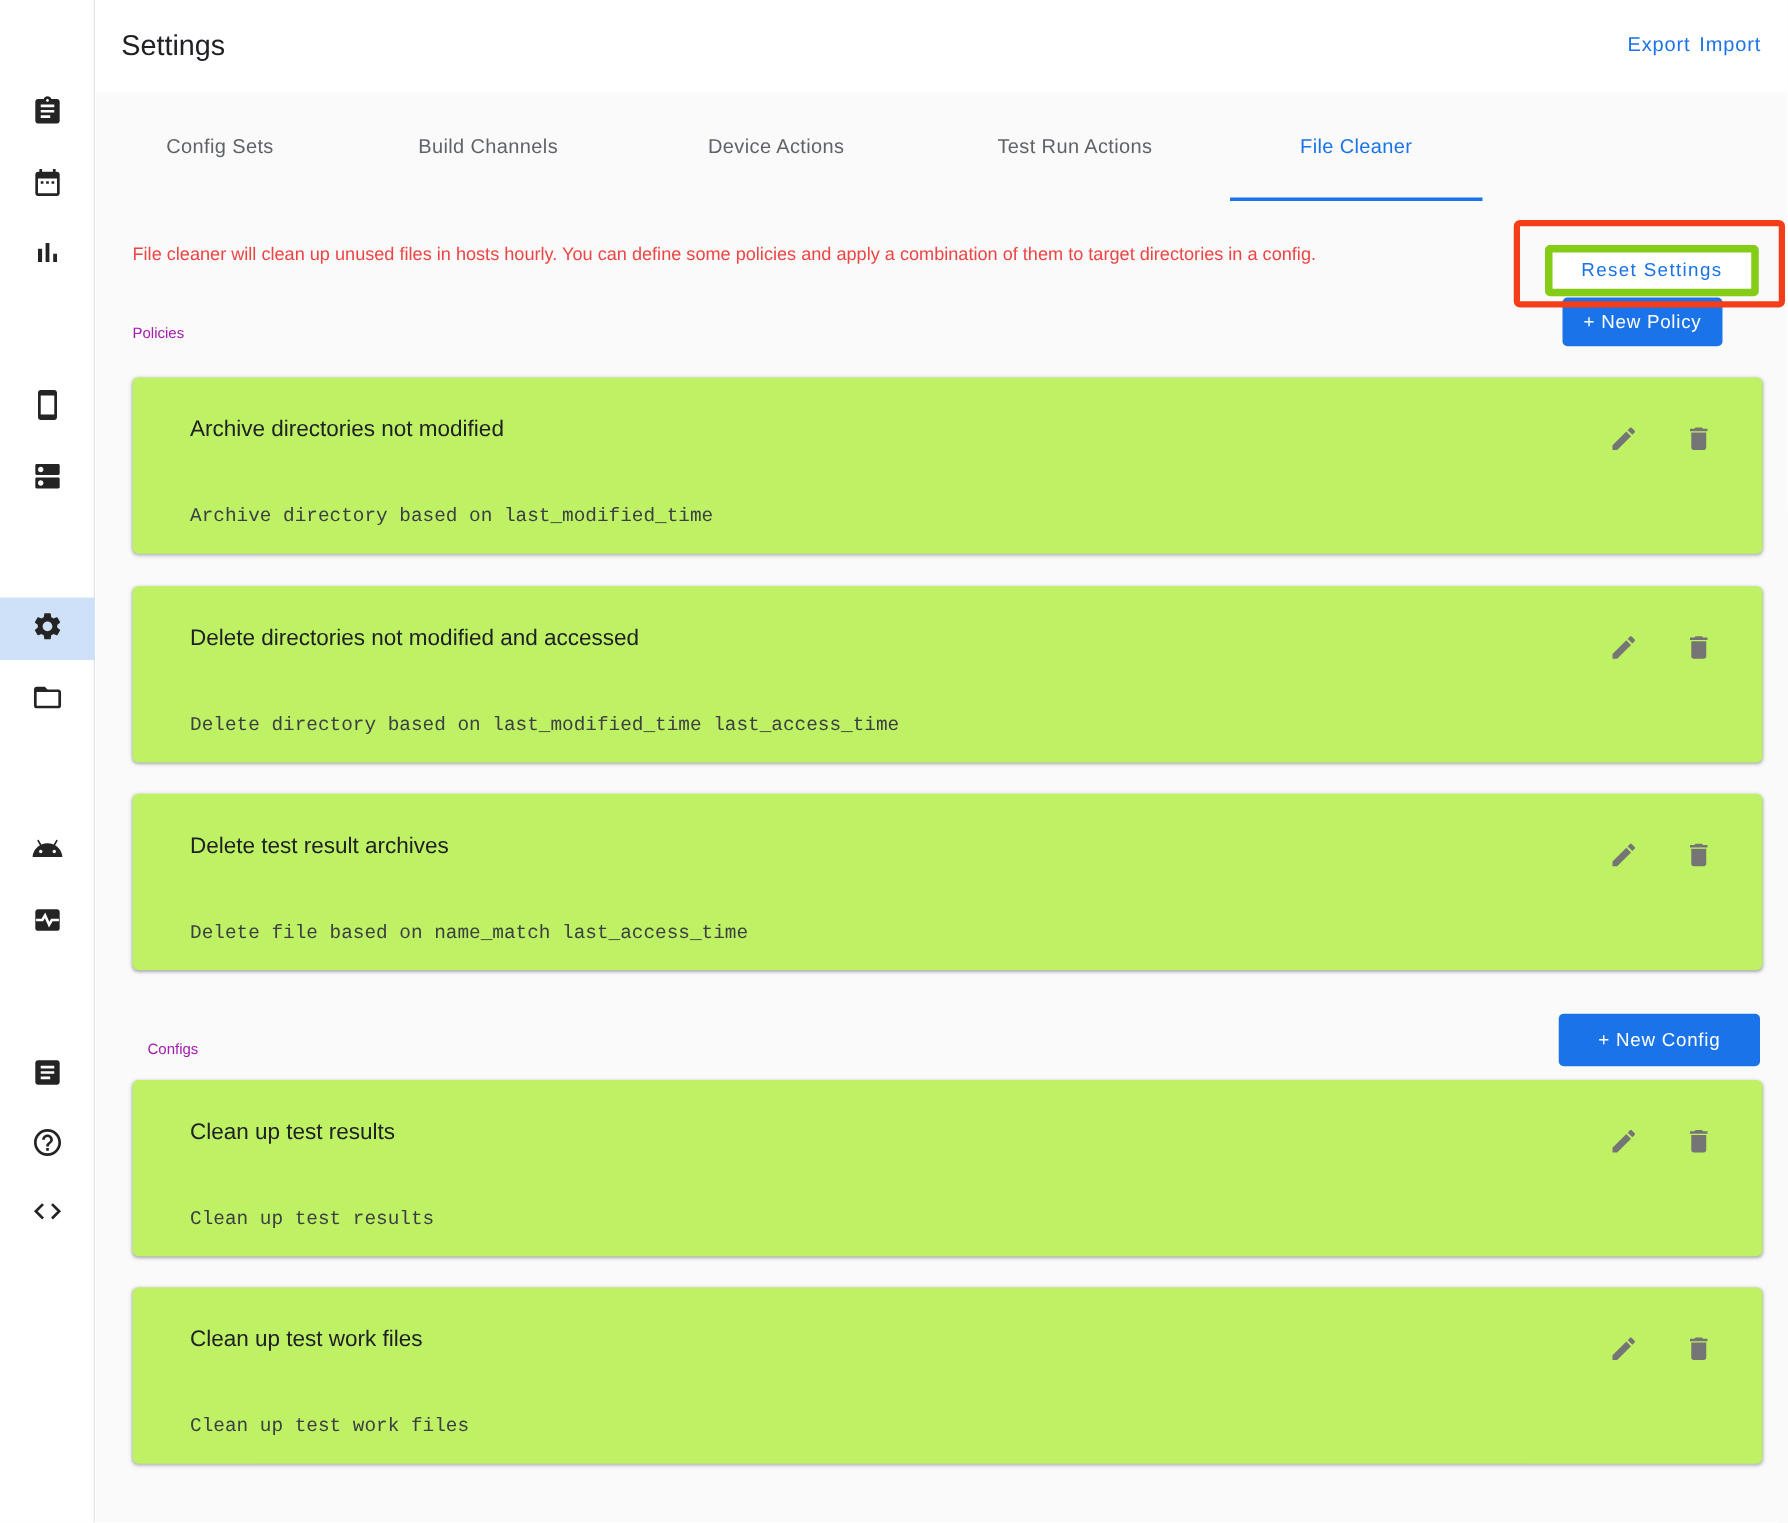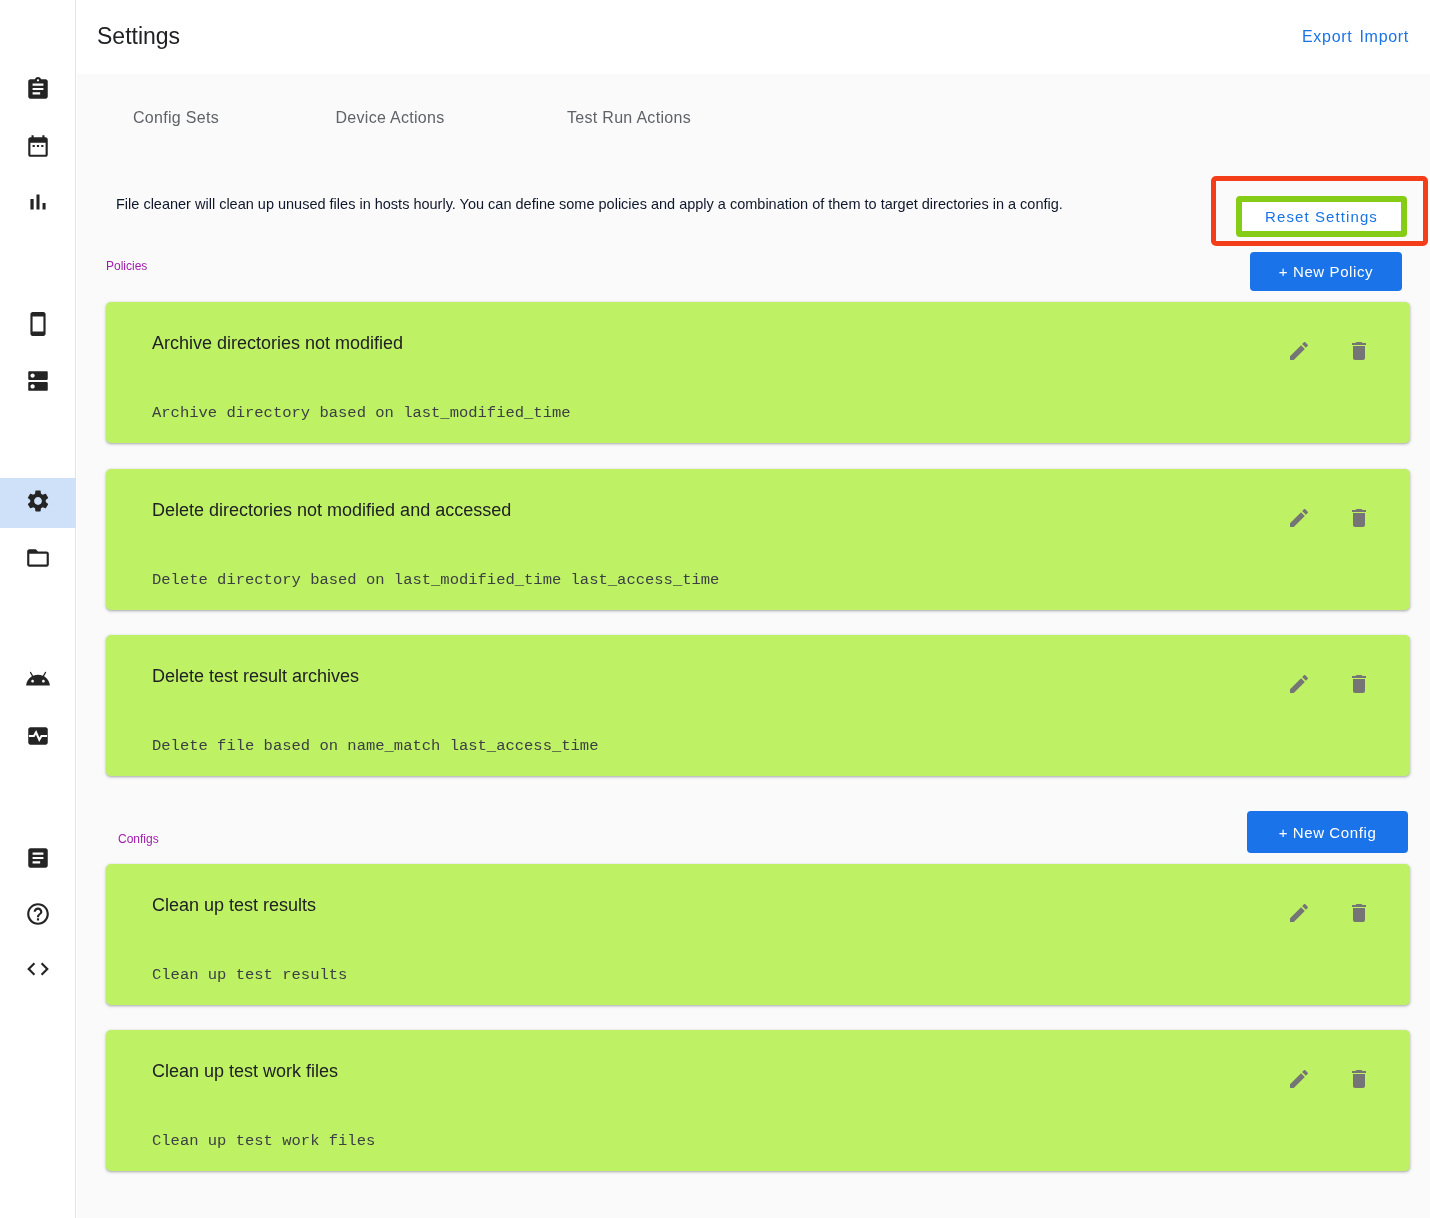--- a/index.html
+++ b/index.html
@@ -22,21 +22,21 @@
   
   .content-bg { position:absolute; left:77px; top:74px; width:1353px; height:1144px; background:#fafafa; }
 
   
   .tabs { position:absolute; left:77px; top:74px; width:1353px; height:87px; display:flex; }
   .tab { display:flex; align-items:center; justify-content:center;
          font-size:16px; letter-spacing:0.3px; color:#5f6368; cursor:pointer; box-sizing:border-box; }
   .tab.active { color:#1a73e8; box-shadow: inset 0 -3px 0 0 #1a73e8; }
 
   
-  .description { position:absolute; left:106px; top:196px; width:1010px; font-size:14.5px; color:#0f172a;margin-left:10px; }
+  .description { position:absolute; left:106px; top:196px; width:1010px; font-size:14.5px; color:#ef4444; }
   .annotation-box { position:absolute; left:1211px; top:176px; width:217px; height:70px;
                     border:5px solid #f43e1a; border-radius:5px; box-sizing:border-box;
                     z-index:3; pointer-events:none; background:transparent; }
   .reset-btn { position:absolute; left:1236px; top:196px; width:171px; height:41px;
                background:#ffffff; border:6px solid #84cc16; border-radius:4px;
                color:#1a73e8; font-size:15px; letter-spacing:1.1px; cursor:pointer;
                font-family:inherit; }
 
   
   .section-heading { position:absolute; left:106px; font-size:12px; color:#a21caf; }
@@ -172,30 +172,32 @@
   </nav>
 
   <h1 class="page-title" style="margin:0;font-weight:400">Settings</h1>
   <div class="header-links">
     <a class="header-link">Export</a>
     <a class="header-link">Import</a>
   </div>
 
   <div class="tabs">
     <div class="tab" style="width:198px">Config Sets</div>
+    <div class="tab" style="width:231px">Build Channels</div>
     <div class="tab" style="width:230px">Device Actions</div>
     <div class="tab" style="width:248px">Test Run Actions</div>
+    <div class="tab active" style="width:202px">File Cleaner</div>
   </div>
 
   <div class="description">File cleaner will clean up unused files in hosts hourly. You can define some policies and apply a combination of them to target directories in a config.</div>
   <button class="reset-btn">Reset Settings</button>
   <div class="annotation-box"></div>
 
   <h2 class="section-heading" style="top:259px;margin:0;font-weight:400">Policies</h2>
-  <button class="btn-primary" style="left:1250px;top:252px;width:152px;height:39px">+ New Policy</button>
+  <button class="btn-primary" style="left:1250px;top:238px;width:128px;height:39px">+ New Policy</button>
 
   <div class="card" style="top:302px">
     <div class="card-title">Archive directories not modified</div>
     <div class="card-subtitle">Archive directory based on last_modified_time</div>
     <div class="card-actions">
       <button class="icon-btn">
           <span><svg>
               <use href="#i-edit"></use>
             </svg></span>
         </button>

